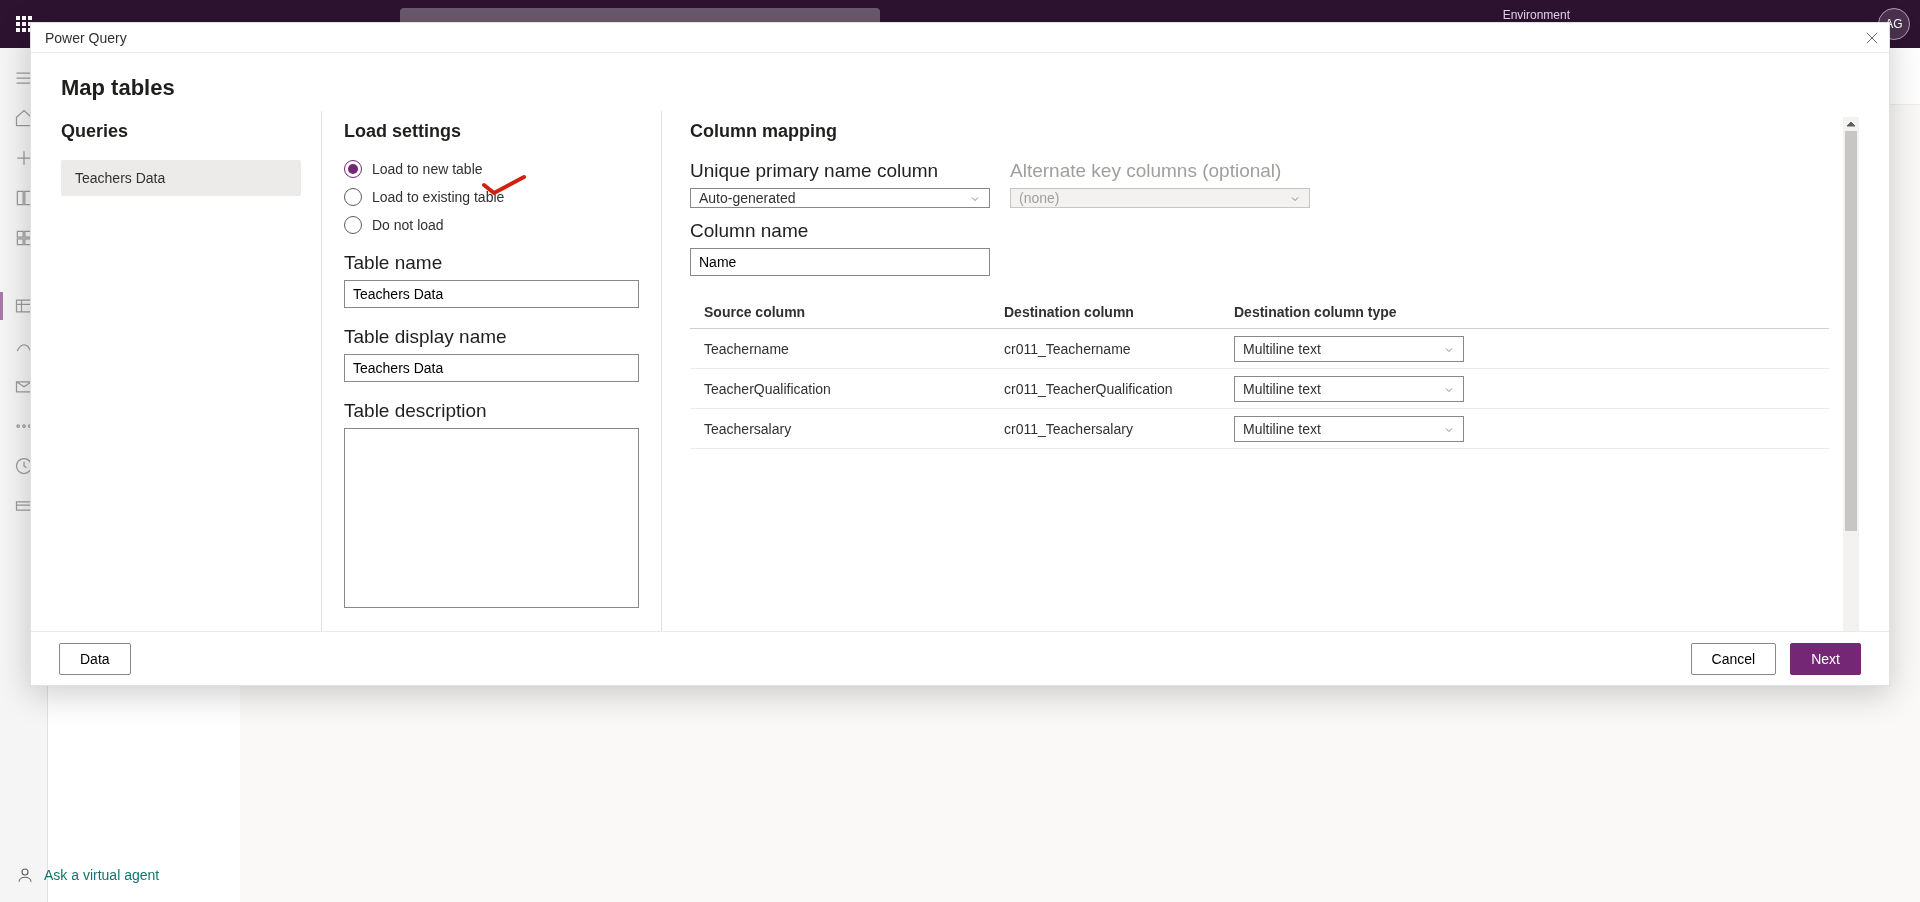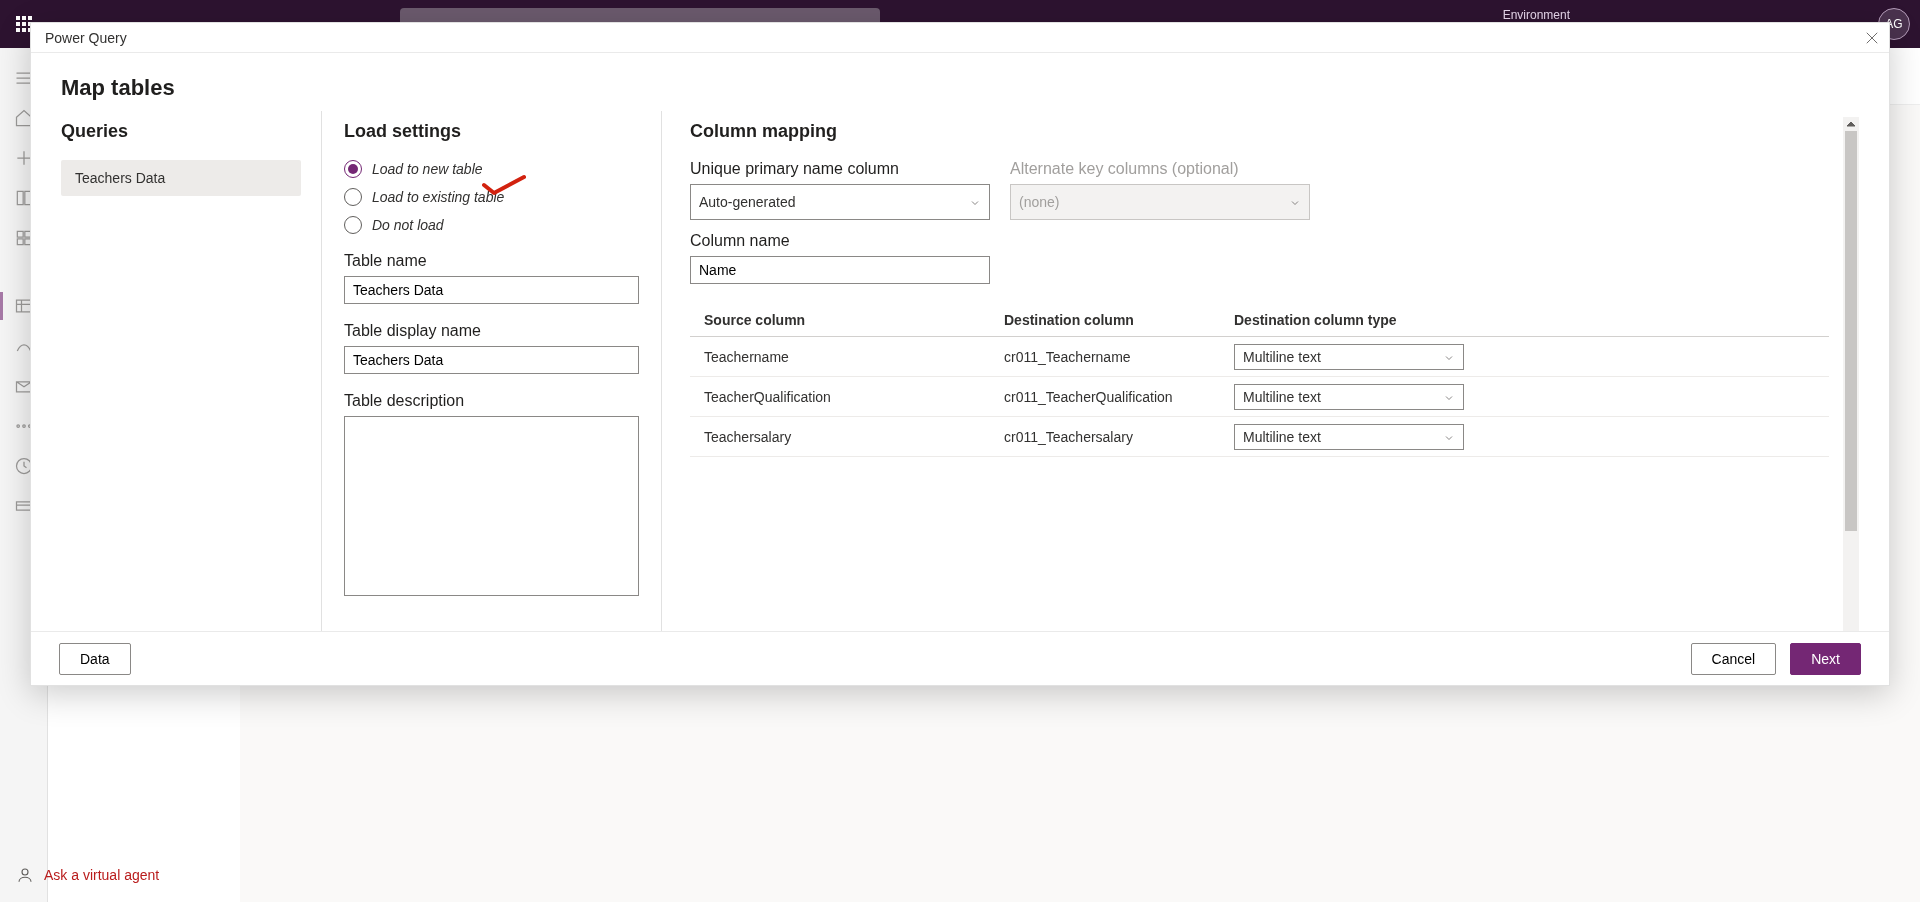--- a/index.html
+++ b/index.html
@@ -43,21 +43,21 @@
     position:absolute; top:48px; left:0; bottom:0; width:48px; background:#f5f5f5;
     border-right:1px solid #e1e1e1; display:flex; flex-direction:column; align-items:center; padding-top:20px;
     gap:20px;
   }
   .rail-icon { width:20px; height:20px; opacity:.6; }
   .rail-icon svg { width:100%; height:100%; fill:none; stroke:#605e5c; stroke-width:1.5; }
   .rail-icon.selected { position:relative; }
   .rail-icon.selected::before { content:""; position:absolute; left:-14px; top:-4px; bottom:-4px; width:3px; background:#742774; }
 
   .virtual-agent {
-    position:absolute; left:16px; bottom:18px; display:flex; align-items:center; gap:10px; color:#b91c1c; font-size:14px;
+    position:absolute; left:16px; bottom:18px; display:flex; align-items:center; gap:10px; color:#0f766e; font-size:14px;
   }
   .content-bg { position:absolute; top:48px; left:48px; right:0; bottom:0; background:#fff; }
   .bg-split { position:absolute; top:56px; left:192px; right:0; bottom:0; background:#faf9f8; border-top:1px solid #eee; }
 
   
   .modal {
     position:absolute; top:22px; left:30px; right:30px; bottom:215px;
     background:#fff; box-shadow:0 8px 32px rgba(0,0,0,.2); border:1px solid #e1e1e1;
     display:flex; flex-direction:column;justify-content:flex-end;
   }
@@ -80,39 +80,39 @@
   .col-load { width:340px; border-left:1px solid #e1e1e1; padding:10px 22px 0 22px; }
   .col-mapping { flex:1; border-left:1px solid #e1e1e1; padding:10px 0 0 28px; position:relative; }
 
   h2.section { font-size:18px; font-weight:600; margin-bottom:18px; color:#201f1e; }
 
   .query-item {
     background:#edebe9; padding:10px 14px; font-size:14px; cursor:pointer; border-radius:2px; width:240px;
   }
 
   .radio-group { display:flex; flex-direction:column; gap:10px; margin-bottom:18px; }
-  .radio-row { display:flex; align-items:center; gap:10px; font-size:14px; cursor:pointer;font-style:italic; }
+  .radio-row { display:flex; align-items:center; gap:10px; font-size:14px; cursor:pointer; }
   .radio {
     width:18px; height:18px; border:1px solid #605e5c; border-radius:50%; display:inline-flex; align-items:center; justify-content:center;
   }
   .radio.checked { border-color:#742774; }
   .radio.checked::after { content:""; width:10px; height:10px; border-radius:50%; background:#742774; }
-  .fld-label { font-size:16px; color:#201f1e; margin-bottom:6px; }
+  .fld-label { font-size:19px; color:#201f1e; margin-bottom:6px; }
   .fld-group { margin-bottom:18px; }
   .txt-input {
     width:100%; height:28px; border:1px solid #8a8886; padding:0 8px; font-size:14px; background:#fff;
   }
   .txt-area {
     width:100%; height:180px; border:1px solid #8a8886; padding:6px 8px; font-size:14px; background:#fff; resize:none;
   }
 
   .map-top-row { display:flex; gap:20px; margin-bottom:14px; }
   .map-top-col { width:300px; }
   .combo {
-    width:100%; height:36px; border:1px solid #8a8886; background:#fff; display:flex; align-items:center; justify-content:space-between;
+    width:100%; height:20px; border:1px solid #8a8886; background:#fff; display:flex; align-items:center; justify-content:space-between;
     padding:0 8px; font-size:14px; cursor:pointer;
   }
   .combo.disabled { background:#f3f2f1; color:#a19f9d; border-color:#c8c6c4; cursor:default; }
   .fld-label.disabled { color:#a19f9d; }
   .chev { width:12px; height:12px; }
   .chev svg { width:100%; height:100%; stroke:#605e5c; fill:none; stroke-width:1.5; }
 
   .map-scroll { position:absolute; right:0; top:6px; bottom:6px; width:16px; background:#f3f2f1; }
   .map-scroll .thumb { position:absolute; left:2px; right:2px; top:14px; height:400px; background:#c8c6c4; }
   .map-scroll .arrow { position:absolute; left:0; right:0; height:14px; display:flex; align-items:center; justify-content:center; }

